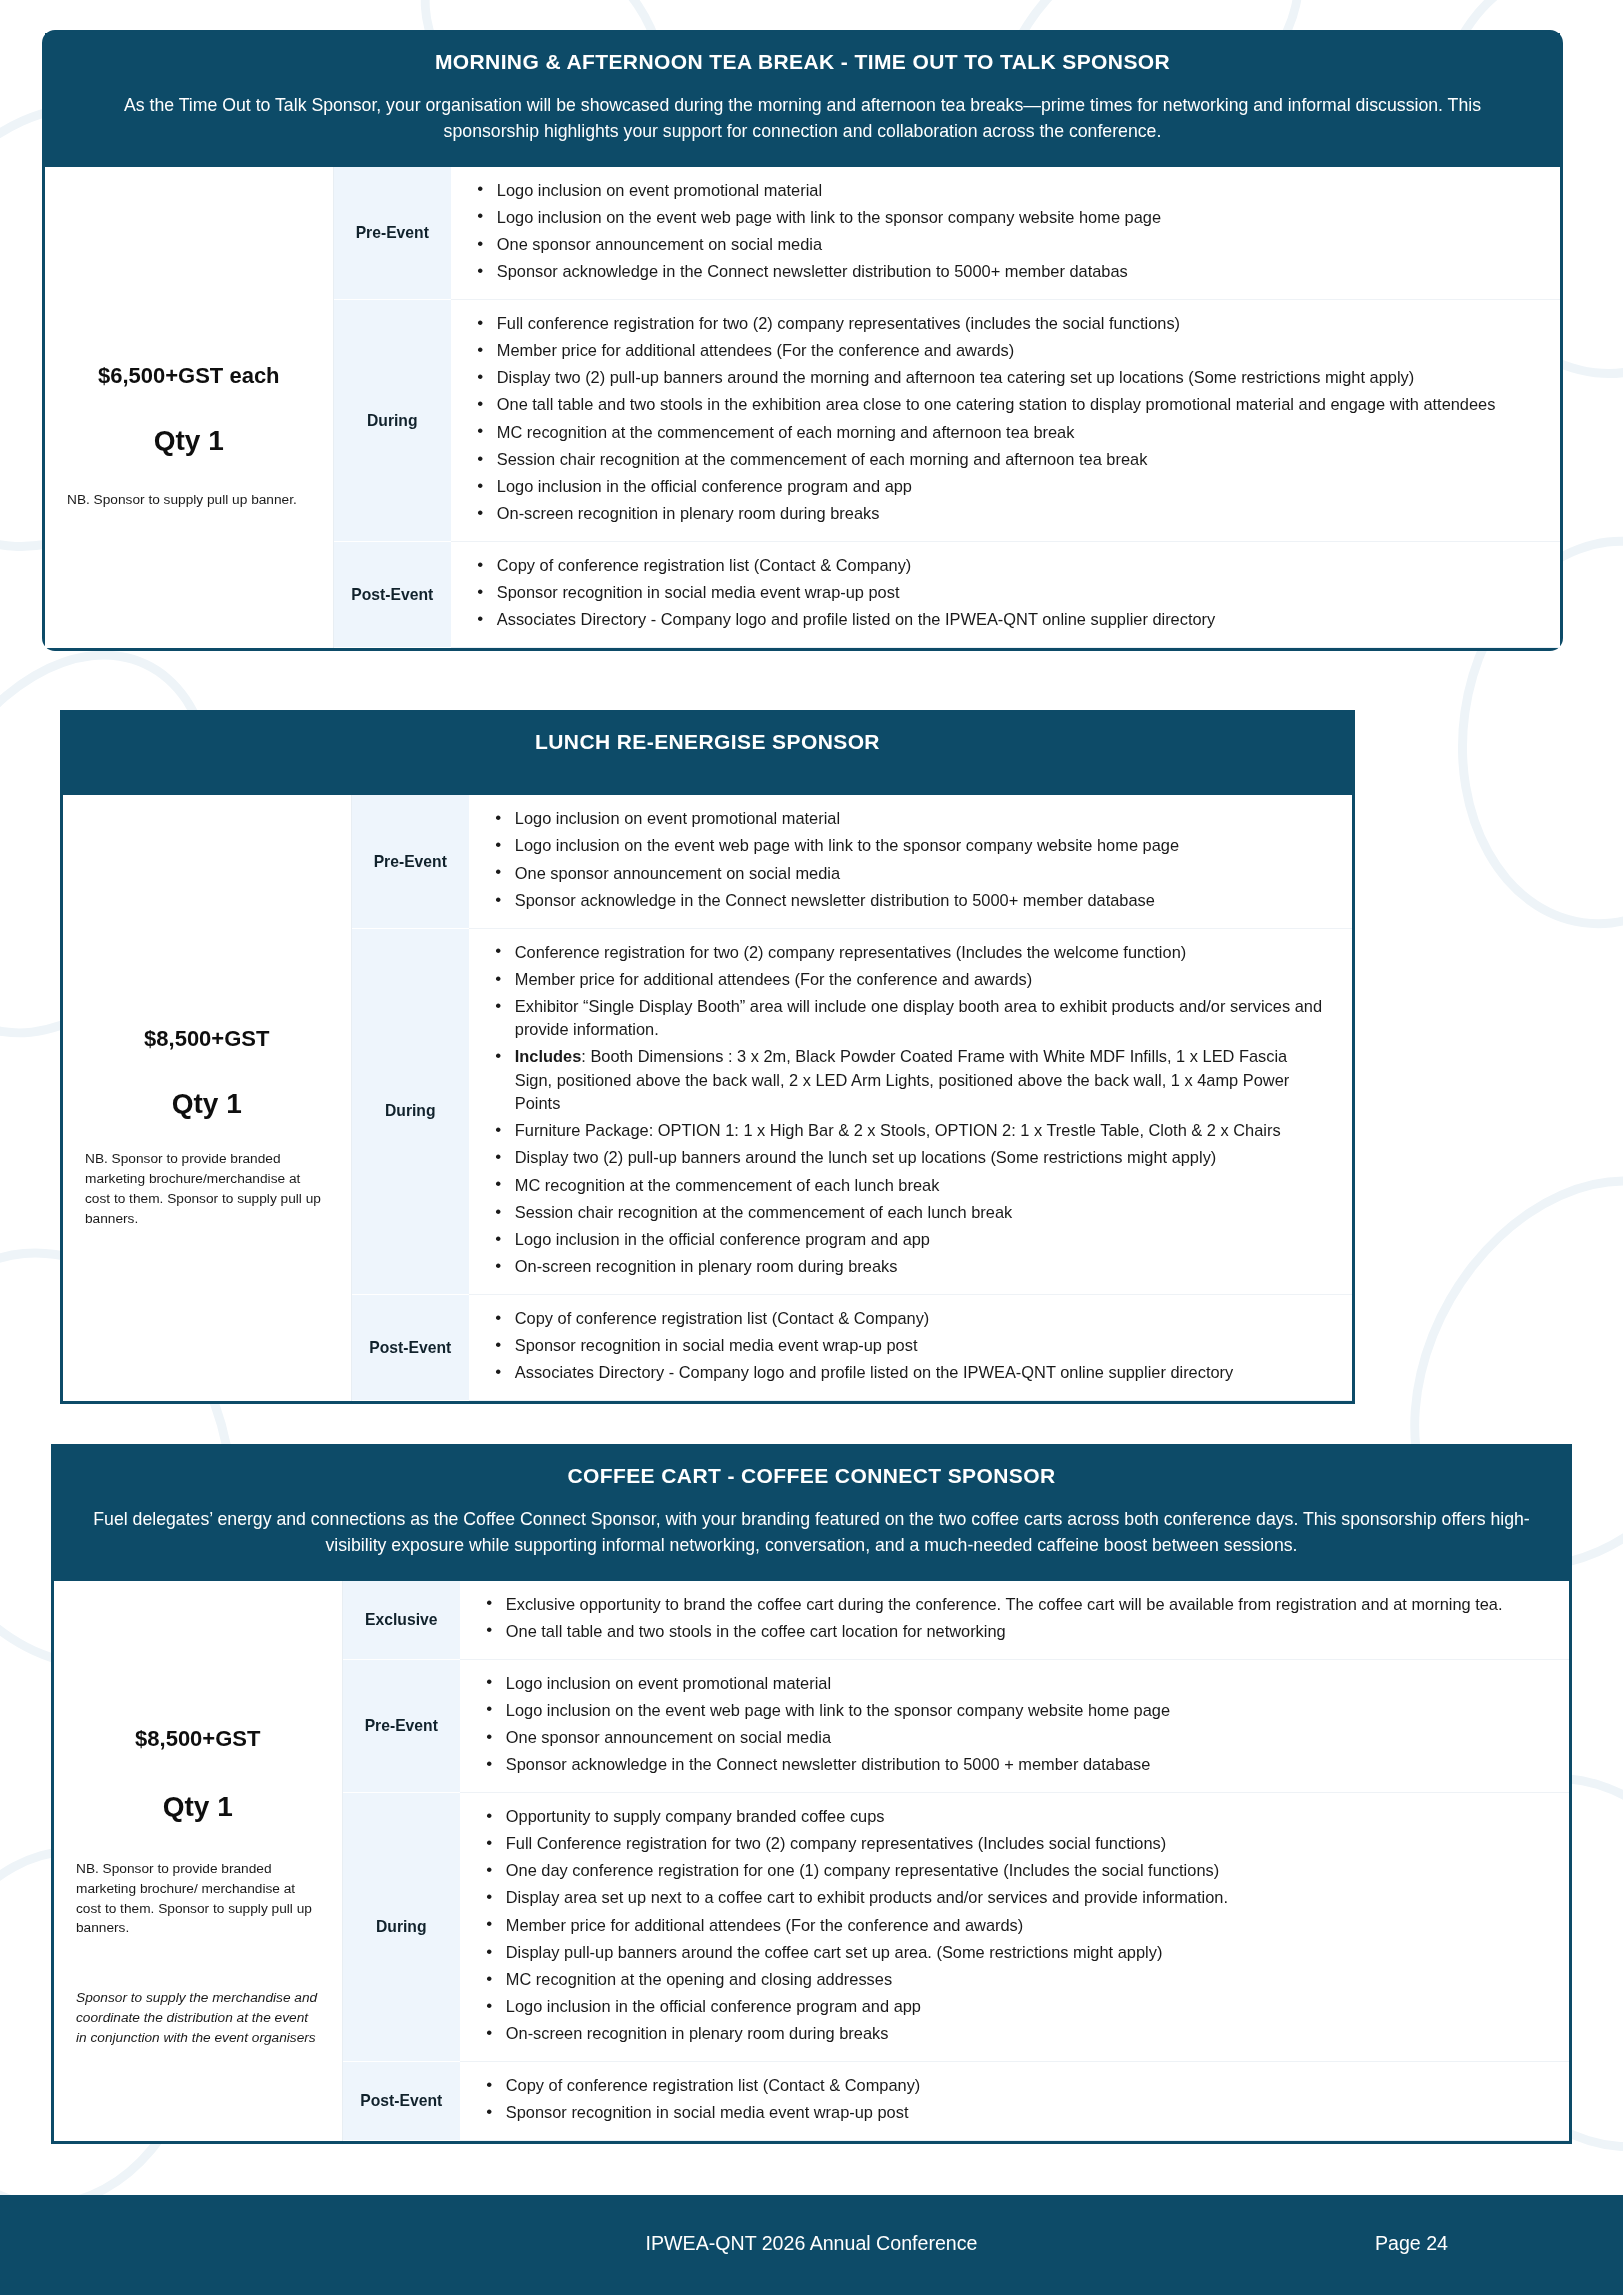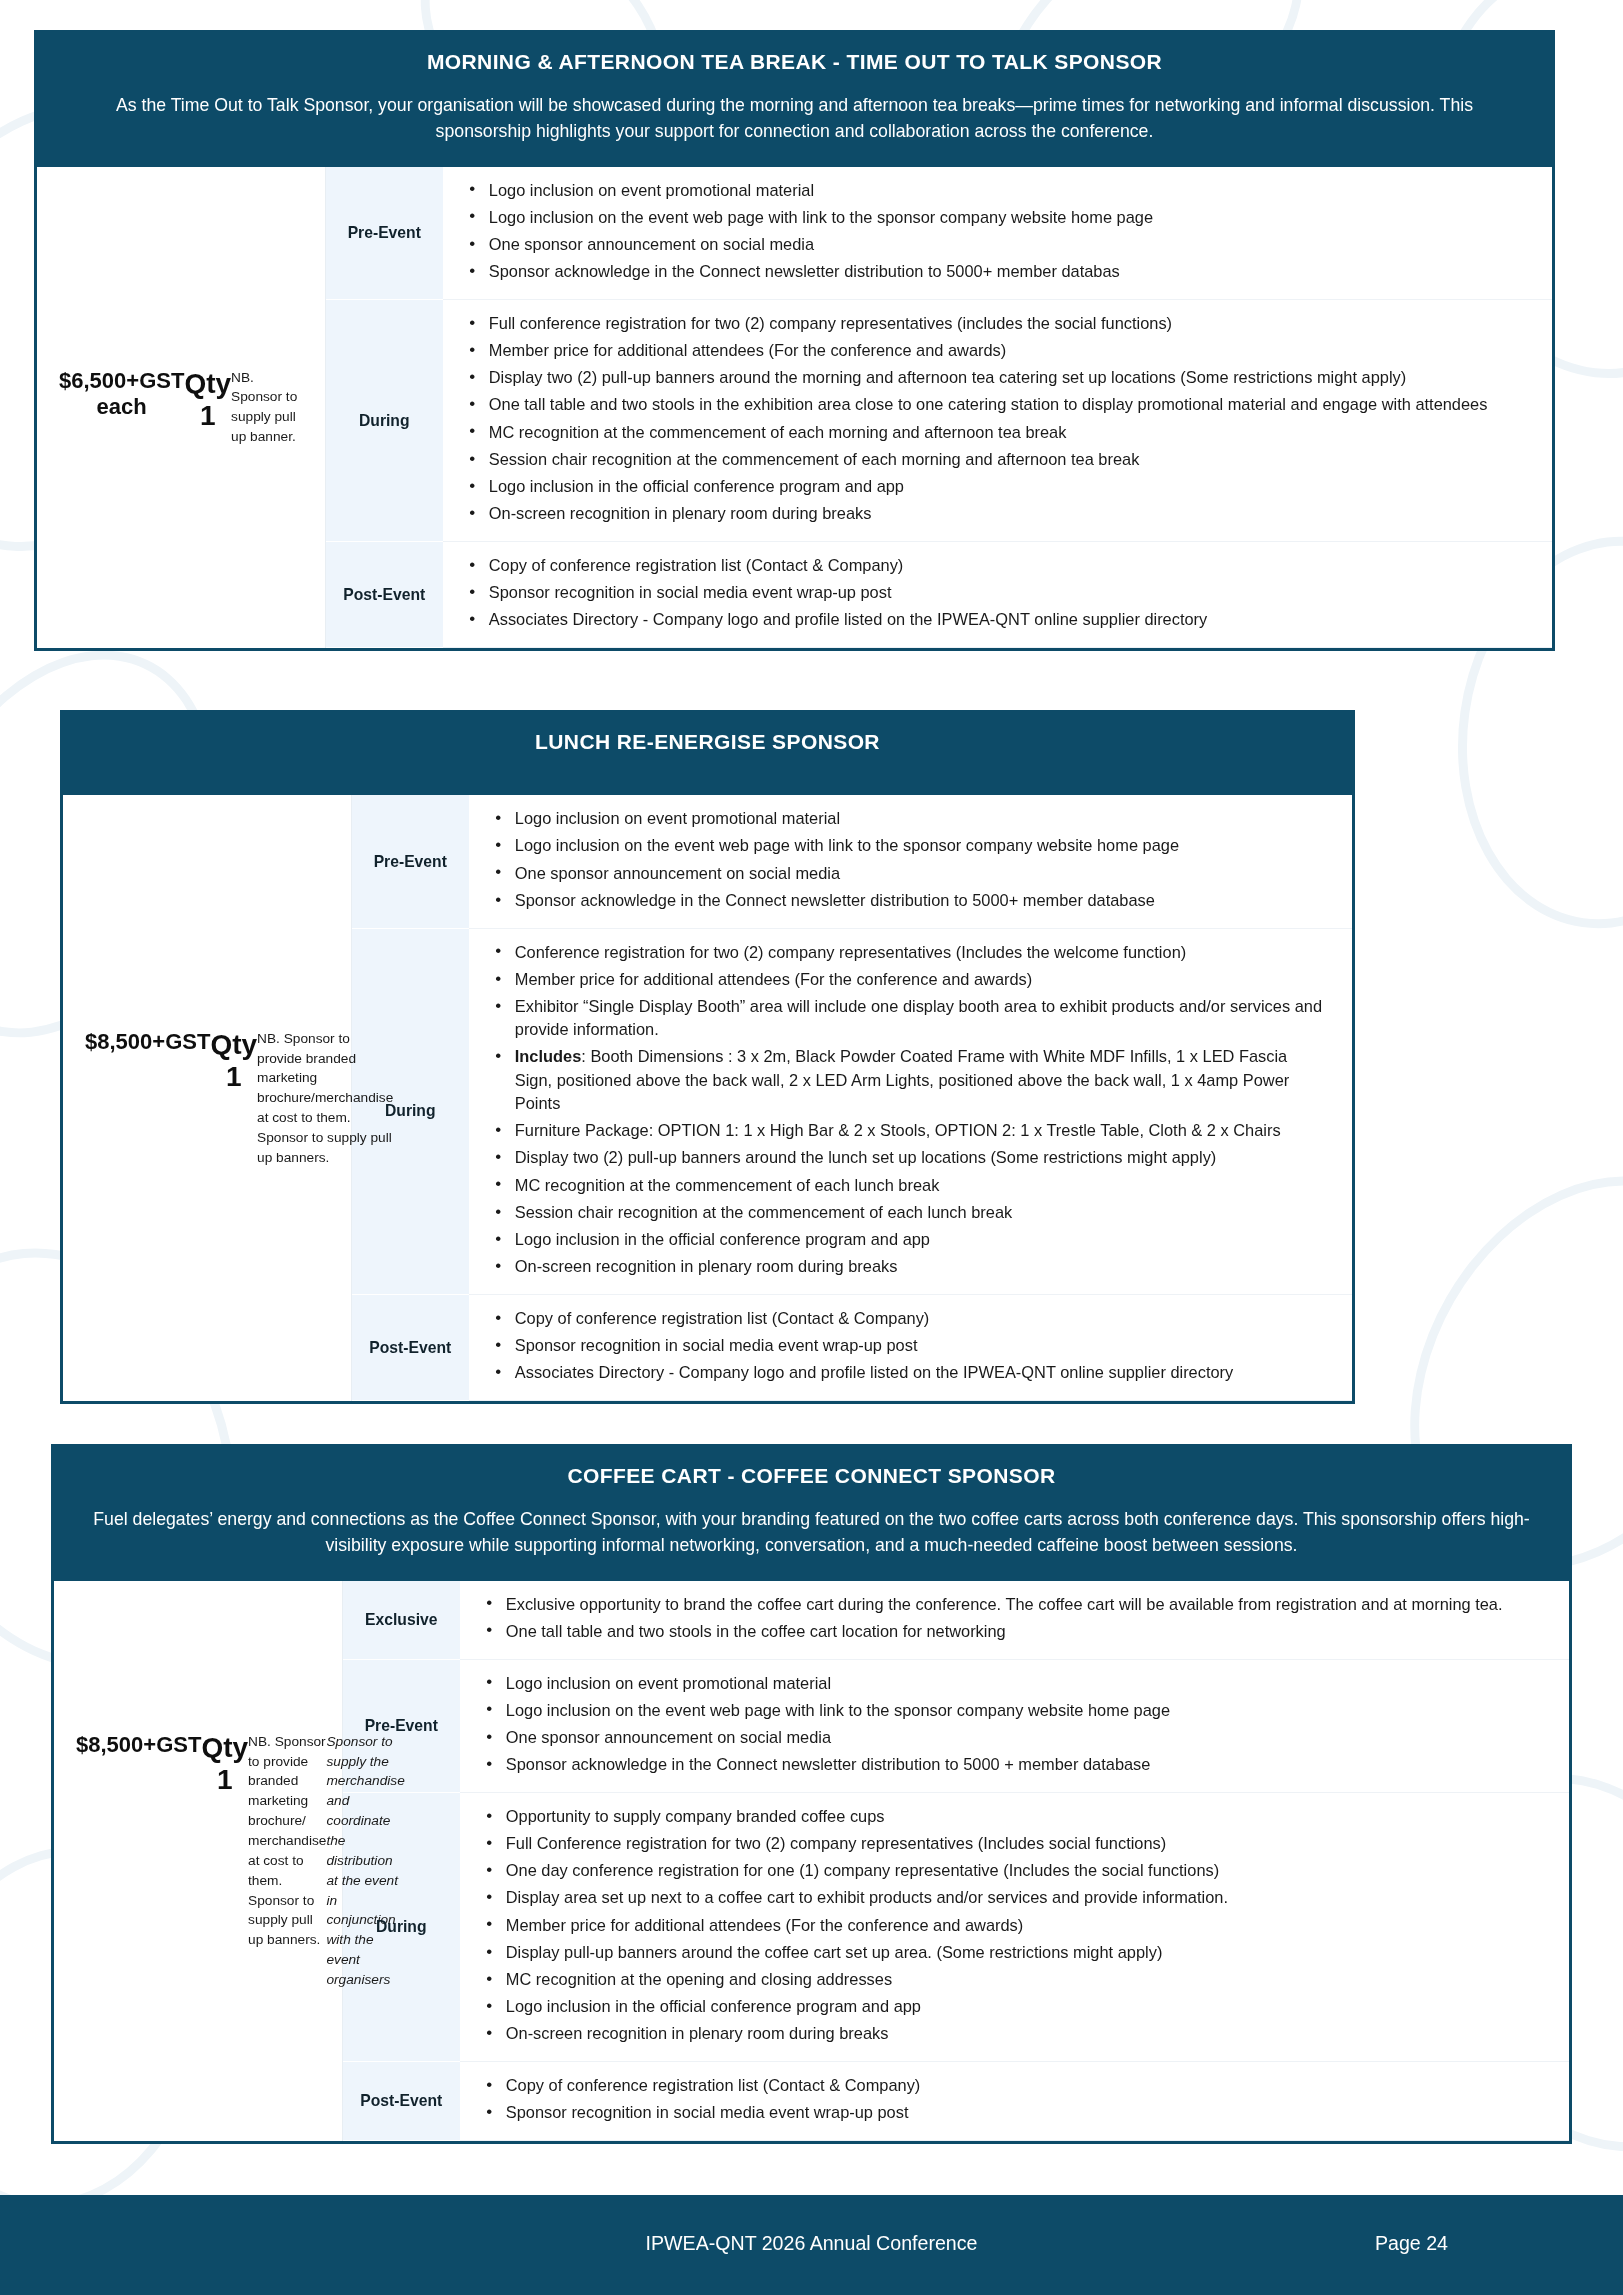--- a/index.html
+++ b/index.html
@@ -119,21 +119,21 @@
     margin: 0;
   }
   .price-note {
     font-size: 13.7px;
     line-height: 1.45;
     color: #1a1a1a;
     margin: 0;
   }
   .price-note.italic { font-style: italic; }
 
-  .pc-block { display:flex; flex-direction:row; height:100%; }
+  .pc-block { display:flex; flex-direction:column; height:100%; }
 
   .footer-bar {
     position: absolute;
     left: 0;
     right: 0;
     background: #0d4b68;
     color: #ffffff;
     display: flex;
     align-items: center;
   }
@@ -155,21 +155,21 @@
 <div class="watermark wm4"></div>
 <div class="watermark wm5"></div>
 <div class="watermark wm6"></div>
 <div class="watermark wm7"></div>
 <div class="watermark wm8"></div>
 <div class="watermark wm9"></div>
 <div class="watermark wm10"></div>
 
 <div class="page">
   <div id="sections-root">
-      <div class="card" style="top: 30px; left: 34px; width: 1521px;">
+      <div class="card" style="top: 30px; left: 42px; width: 1521px; border-radius: 13px;">
         <div class="card-header">
           <div class="card-title">MORNING &amp; AFTERNOON TEA BREAK - TIME OUT TO TALK SPONSOR</div>
           <div class="card-desc">As the Time Out to Talk Sponsor, your organisation will be showcased during the morning and afternoon tea breaks—prime times for networking and informal discussion. This sponsorship highlights your support for connection and collaboration across the conference.</div>
         </div>
         <table class="tiers">
           <tbody>
             <tr>
               <td class="price-cell" rowspan="3">
                 <div class="pc-block">
                   <div style="height: 59px;"></div>

